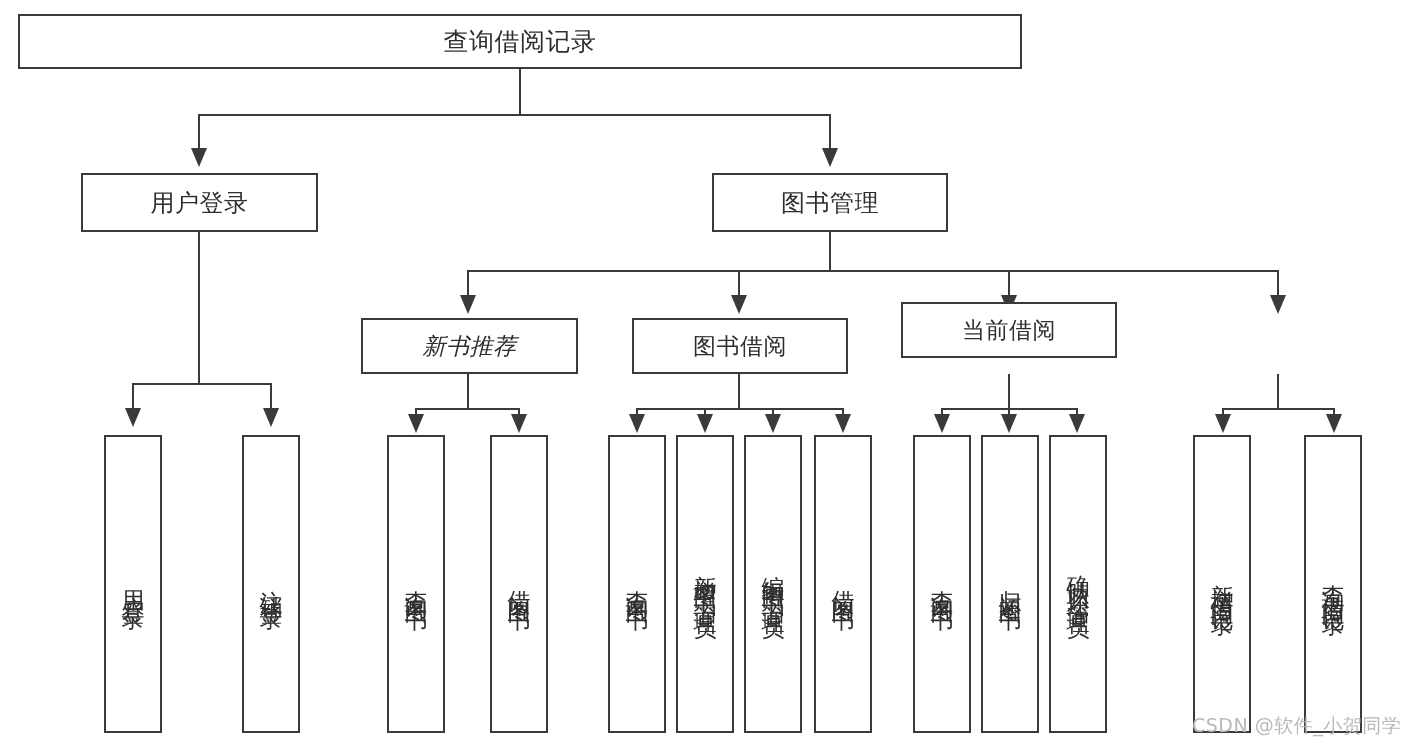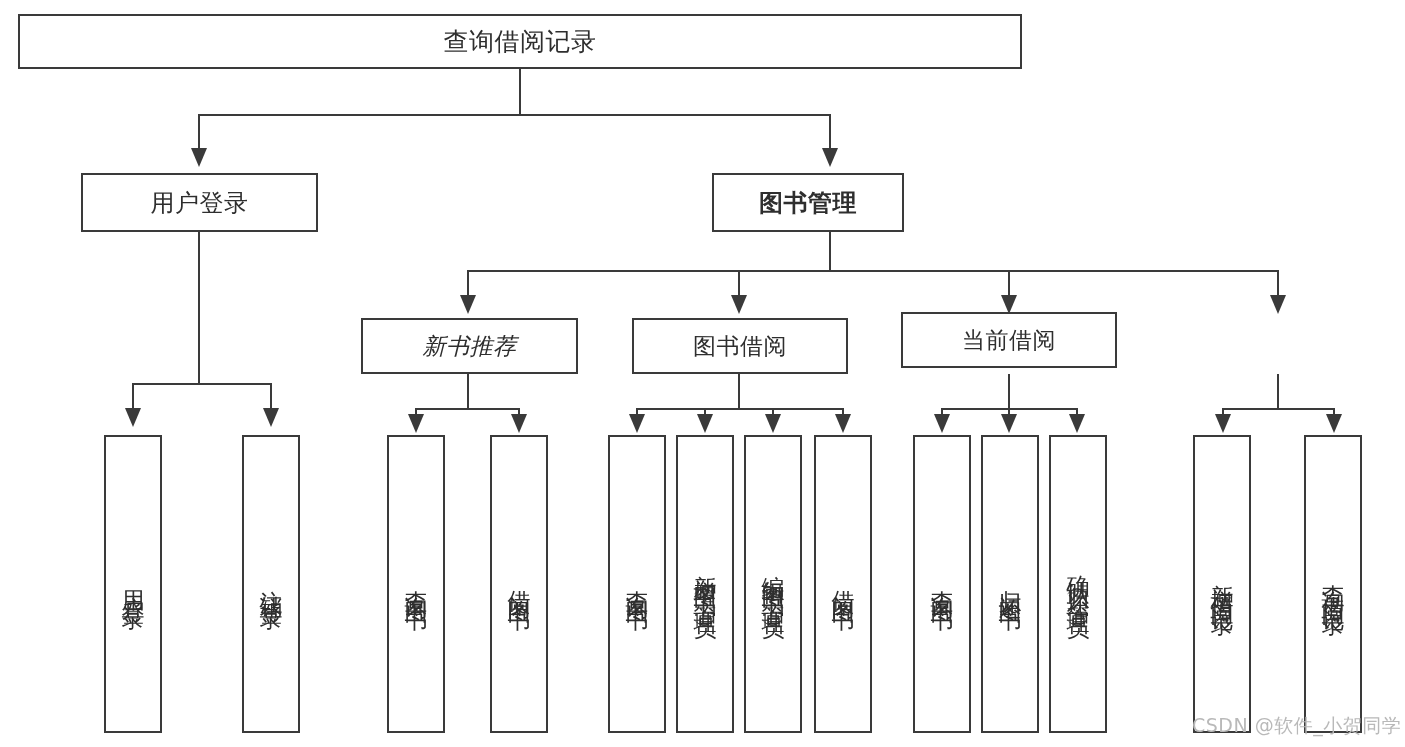--- a/index.html
+++ b/index.html
@@ -96,21 +96,21 @@
   <div class="line hline" style="left:198px; top:114px; width:633px;"></div>
 
   <div class="line vline" style="left:198px; top:114px; height:36px;"></div>
   <div class="arrow" style="left:191px; top:148px;"></div>
   <div class="line vline" style="left:829px; top:114px; height:36px;"></div>
   <div class="arrow" style="left:822px; top:148px;"></div>
 
   <div class="node lvl2" style="left:81px; top:173px; width:237px; height:59px;">
     <span class="label">用户登录</span>
   </div>
-  <div class="node lvl2" style="left:712px; top:173px; width:192px; height:59px;font-weight:bold;">
+  <div class="node lvl2" style="left:712px; top:173px; width:236px; height:59px;">
     <span class="label">图书管理</span>
   </div>
 
   <div class="line vline" style="left:198px; top:232px; height:152px;"></div>
   <div class="line hline" style="left:132px; top:383px; width:140px;"></div>
   <div class="line vline" style="left:132px; top:383px; height:26px;"></div>
   <div class="arrow" style="left:125px; top:408px;"></div>
   <div class="line vline" style="left:270px; top:383px; height:26px;"></div>
   <div class="arrow" style="left:263px; top:408px;"></div>
 
@@ -124,21 +124,21 @@
   <div class="arrow" style="left:1001px; top:295px;"></div>
   <div class="line vline" style="left:1277px; top:270px; height:26px;"></div>
   <div class="arrow" style="left:1270px; top:295px;"></div>
 
   <div class="node lvl3" style="left:361px; top:318px; width:217px; height:56px;font-style:italic;">
     <span class="label">新书推荐</span>
   </div>
   <div class="node lvl3" style="left:632px; top:318px; width:216px; height:56px;">
     <span class="label">图书借阅</span>
   </div>
-  <div class="node lvl3" style="left:901px; top:312px; width:216px; height:56px;">
+  <div class="node lvl3" style="left:901px; top:302px; width:216px; height:56px;">
     <span class="label">当前借阅</span>
   </div>
 
   <div class="line vline" style="left:467px; top:374px; height:35px;"></div>
   <div class="line hline" style="left:415px; top:408px; width:105px;"></div>
   <div class="line vline" style="left:415px; top:408px; height:8px;"></div>
   <div class="arrow" style="left:408px; top:414px;"></div>
   <div class="line vline" style="left:518px; top:408px; height:8px;"></div>
   <div class="arrow" style="left:511px; top:414px;"></div>
 

